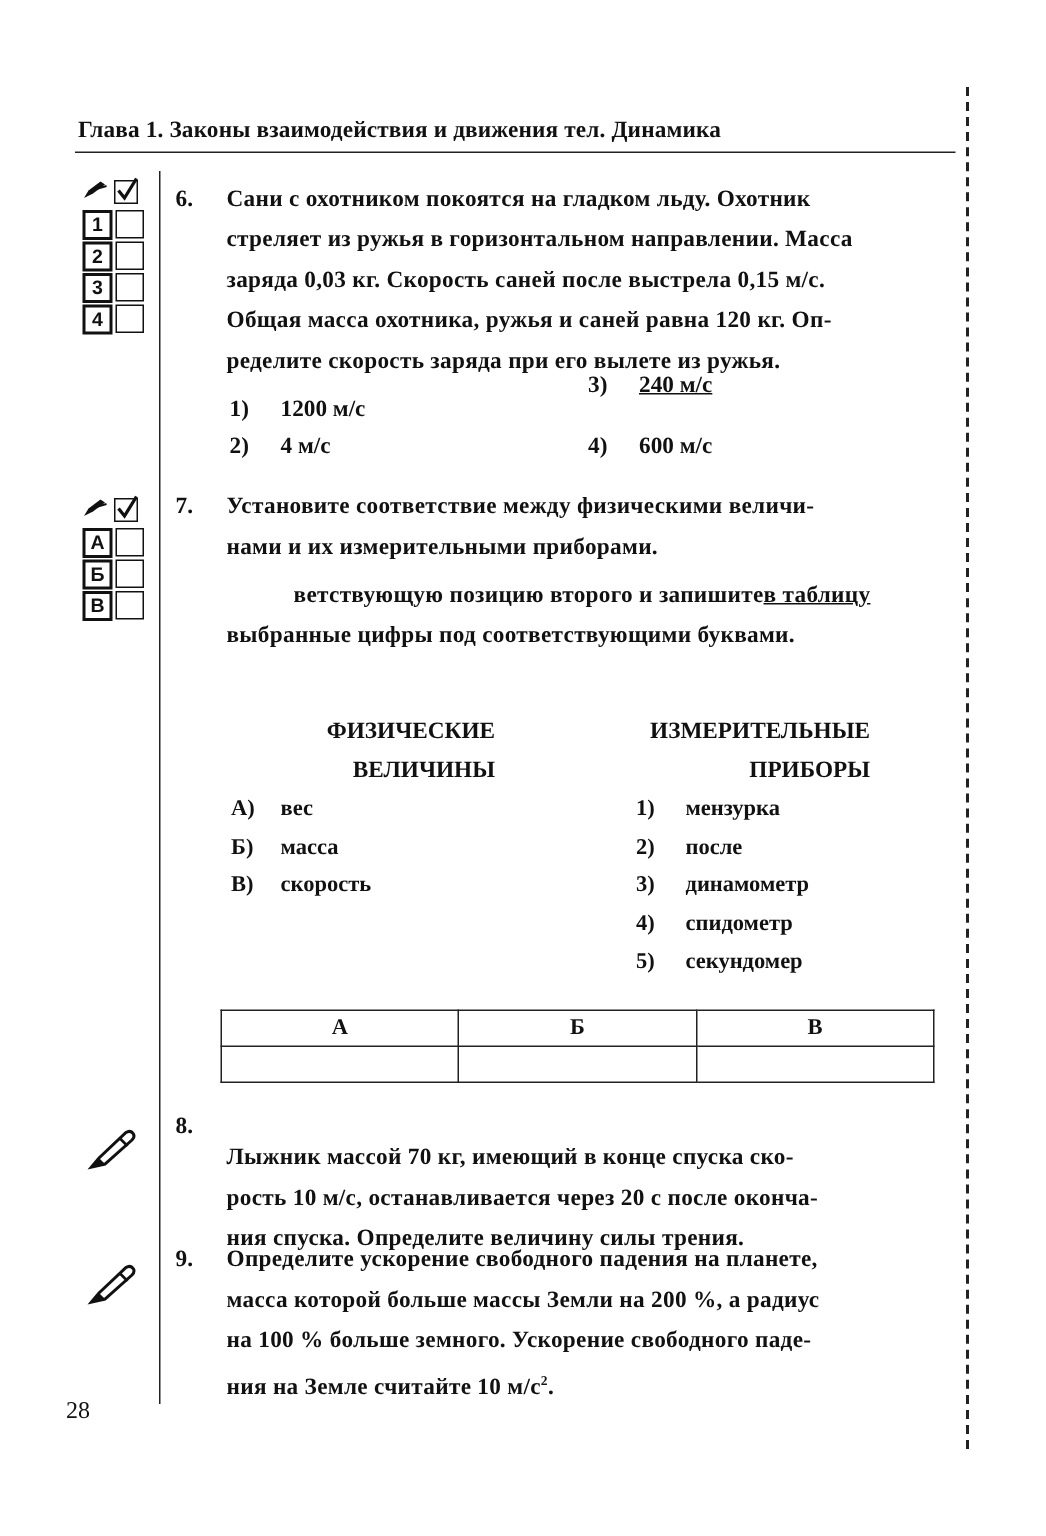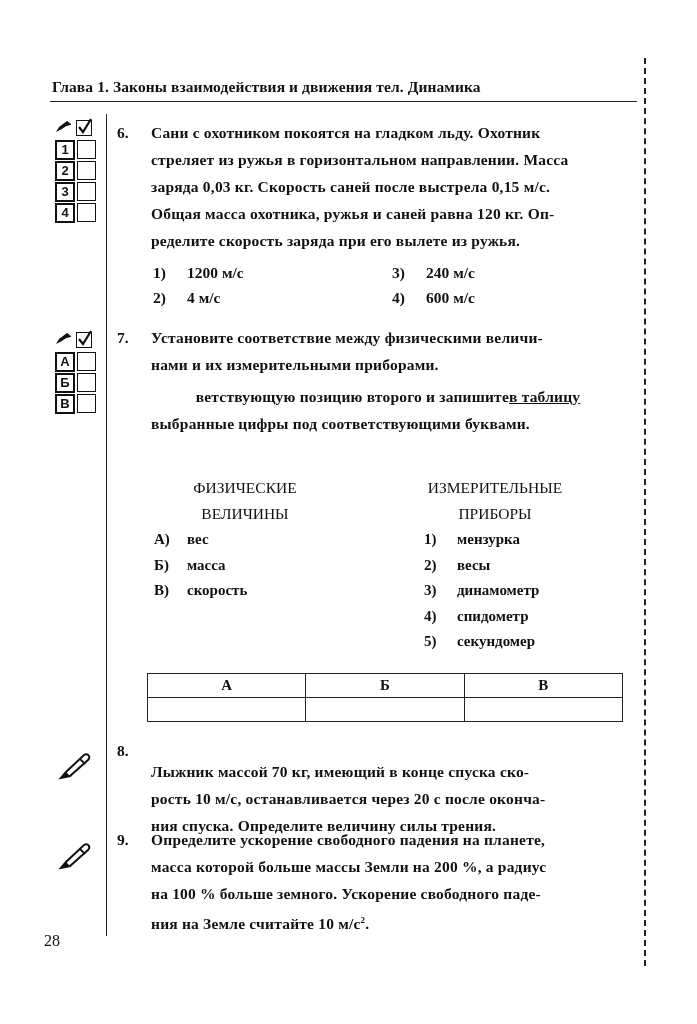--- a/index.html
+++ b/index.html
@@ -20,21 +20,21 @@
   
   .box-col { left: 55px; }
   .box-row { display: flex; gap: 2px; height: 18px; margin-bottom: 3px; }
   .lbl-box { width: 16px; height: 16px; border: 2px solid #111; font-family: "Liberation Sans", "DejaVu Sans", sans-serif;
              font-weight: bold; font-size: 13px; line-height: 16px; text-align: center; }
   .empty-box { width: 17px; height: 17px; border: 1.5px solid #111; }
   .top-row { display: flex; gap: 4px; height: 18px; margin-bottom: 3px; align-items: center; }
   .check-box { width: 14px; height: 14px; border: 1.8px solid #111; position: relative; }
   .check-box svg { position: absolute; left: -1px; top: -4px; }
 
-  .cols-title { font-weight: normal; font-size: 15.5px; text-align: center; line-height: 26px; }
+  .cols-title { font-weight: bold; font-size: 15.5px; text-align: right; line-height: 26px; }
   .col-item { font-weight: bold; font-size: 15px; height: 25.5px; }
   .col-item .n { display: inline-block; width: 33px; }
 
   table.ans { border-collapse: collapse; position: absolute; left: 147px; top: 673px; width: 476px; }
   table.ans td { border: 1.5px solid #222; height: 21px; text-align: center; font-weight: bold; font-size: 15px; width: 33.3%; }
   .underline { text-decoration: underline; }
   sup { font-size: 9px; }
 </style>
 </head>
 <body>
@@ -79,21 +79,21 @@
 <div class="abs qnum" style="left:117px; top:124px;">6.</div>
 <div class="abs qtext" style="left:151px; top:119px; width:474px;">
   <div>Сани с охотником покоятся на гладком льду. Охотник</div>
   <div>стреляет из ружья в горизонтальном направлении. Масса</div>
   <div>заряда 0,03 кг. Скорость саней после выстрела 0,15 м/с.</div>
   <div>Общая масса охотника, ружья и саней равна 120 кг. Оп-</div>
   <div>ределите скорость заряда при его вылете из ружья.</div>
 </div>
 <div class="abs opt" style="left:153px; top:264px;"><span class="n">1)</span><span>1200 м/с</span></div>
 <div class="abs opt" style="left:153px; top:289px;"><span class="n">2)</span><span>4 м/с</span></div>
-<div class="abs opt" style="left:392px; top:264px;"><span class="n">3)</span><span>240 м/с</span></div>
+<div class="abs opt" style="left:392px; top:248px;text-decoration:underline;"><span class="n">3)</span><span>240 м/с</span></div>
 <div class="abs opt" style="left:392px; top:289px;"><span class="n">4)</span><span>600 м/с</span></div>
 
 <div class="abs box-col" style="top:331px;">
   <div class="top-row">
     <span>
       <svg width="17" height="14" viewBox="0 0 17 14">
           <path d="M1 13 L4 8 L12 2 L15 4 L7 10 Z" fill="#111"></path>
           <path d="M9 7 L16 5" stroke="#111" stroke-width="1.5"></path>
         </svg>
     </span>
@@ -140,21 +140,21 @@
 </div>
 
 <div class="abs" style="left:154px; top:531px;">
   <div class="col-item"><span class="n">А)</span><span>вес</span></div>
   <div class="col-item"><span class="n">Б)</span><span>масса</span></div>
   <div class="col-item"><span class="n">В)</span><span>скорость</span></div>
 </div>
 
 <div class="abs" style="left:424px; top:531px;">
   <div class="col-item"><span class="n">1)</span><span>мензурка</span></div>
-  <div class="col-item"><span class="n">2)</span><span>весы</span></div>
+  <div class="col-item"><span class="n">2)</span><span>после</span></div>
   <div class="col-item"><span class="n">3)</span><span>динамометр</span></div>
   <div class="col-item"><span class="n">4)</span><span>спидометр</span></div>
   <div class="col-item"><span class="n">5)</span><span>секундомер</span></div>
 </div>
 
 <table class="ans">
   <tbody>
       <tr>
     <td>А</td>
     <td>Б</td>

